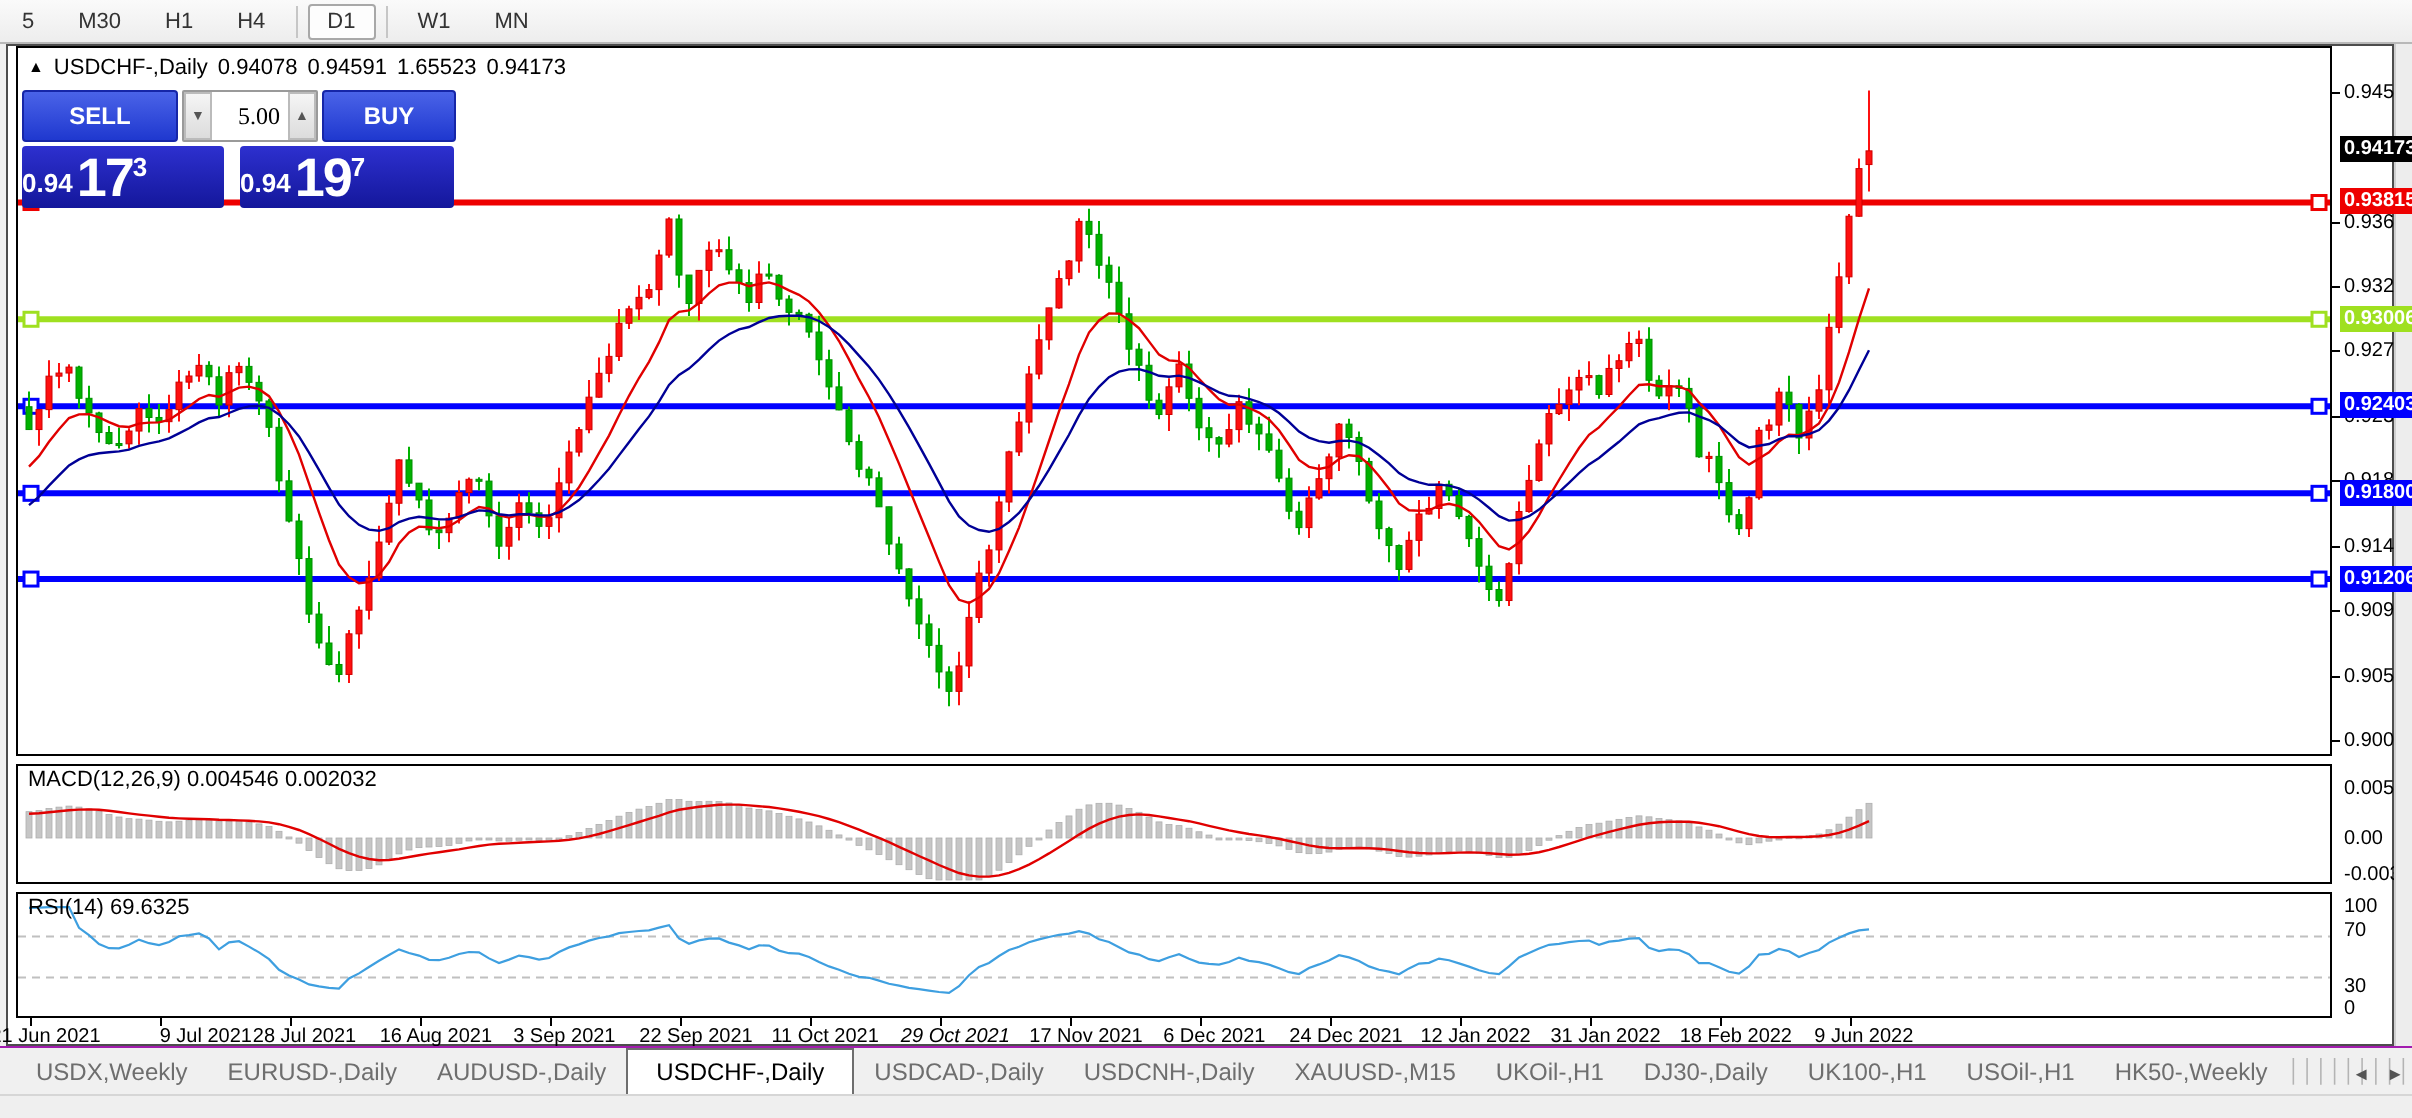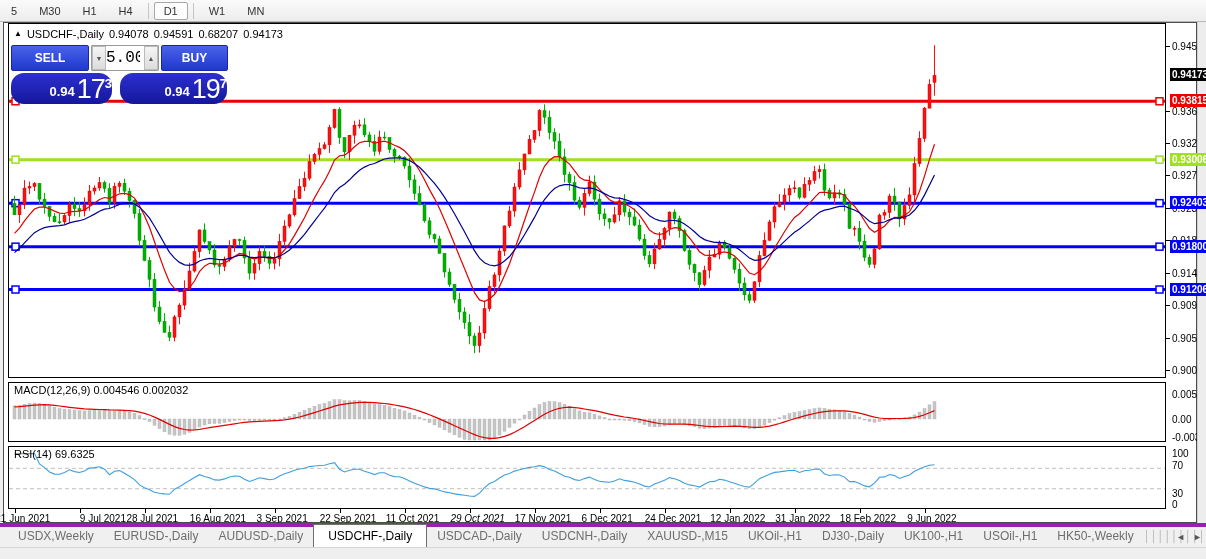--- a/index.html
+++ b/index.html
@@ -33,28 +33,28 @@
   
   #trade-panel { position:absolute; left:7px; top:22px; width:216px; height:60px; z-index:7; }
   .tp-row1 { display:flex; height:26px; gap:2px; }
   .tp-btn { flex:0 0 78px; background:linear-gradient(#4a63e8,#1f38cf); color:#fff;
     font-size:12px; font-weight:bold; border:1px solid #1626a8; border-radius:2px;
     display:flex; align-items:center; justify-content:center; cursor:pointer; }
   .tp-btn.buy { flex:0 0 67px; }
   .tp-vol { flex:1; display:flex; border:1px solid #9a9a9a; background:#fff; border-radius:1px; }
   .tp-spin { width:14px; background:linear-gradient(#f5f5f5,#dcdcdc); border:1px solid #bbb;
     font-size:7px; color:#555; display:flex; align-items:center; justify-content:center; cursor:pointer; }
-  .tp-vol input { width:38px; flex:1; border:none; outline:none; font-size:16px;
-    text-align:right; padding-right:4px; font-family:Liberation Mono, monospace; }
+  .tp-vol input { width:38px; flex:1; border:none; outline:none; font-size:12px;
+    text-align:right; padding-right:4px; font-family:Liberation Serif, serif; }
   .tp-row2 { display:flex; margin-top:2px; height:31px; gap:8px; }
-  .tp-price { background:linear-gradient(#2d30cf,#14179b); border-radius:13px; color:#fff;
-    display:flex; align-items:flex-end; justify-content:flex-end; padding-bottom:2px; cursor:pointer; }
+  .tp-price { background:linear-gradient(#2d30cf,#14179b); border-radius:2px; color:#fff;
+    display:flex; align-items:flex-end; justify-content:flex-start; padding-bottom:2px; cursor:pointer; }
   .tp-price.sell { width:101px; } .tp-price.buy { width:107px; }
   .tp-price .small { font-size:13px; font-weight:bold; margin-right:2px; line-height:20px; }
-  .tp-price .big { font-size:27px; font-weight:normal; line-height:26px; letter-spacing:-1px;margin-top:30px; }
+  .tp-price .big { font-size:27px; font-weight:bold; line-height:26px; letter-spacing:-1px;margin-top:30px; }
   .tp-price .sup { font-size:13px; font-weight:bold; position:relative; top:-11px; }
 
   
   #price-axis { position:absolute; left:1161px; top:0; width:32px; height:501px; }
   .ax-tick { position:absolute; left:0; width:5px; height:1px; background:#000; }
   .ax-label { position:absolute; left:7px; font-size:10px; color:#000; white-space:nowrap; }
   .ax-badge { position:absolute; left:5px; font-size:10px; font-weight:bold; color:#fff;
     padding:1px 2px; white-space:nowrap; z-index:5; }
 
   
@@ -62,21 +62,21 @@
 
   .pane-caption { position:absolute; left:10px; font-size:11px; color:#000; z-index:4; white-space:nowrap; }
 
   
   #date-axis { position:absolute; left:4px; top:486px; width:1158px; height:15px; }
   .date-tick { position:absolute; top:0; width:1px; height:4px; background:#000; }
   .date-label { position:absolute; top:4px; font-size:10px; color:#000; white-space:nowrap; transform:translateX(-35%); }
 
   
   #tab-bar { position:absolute; left:0; top:523px; width:1206px; height:24px;
-    background:#f0f0f0; border-top:4px solid #a21caf; display:flex; align-items:flex-end; padding-left:8px; }
+    background:#f0f0f0; border-top:1px solid #a21caf; display:flex; align-items:flex-end; padding-left:8px; }
   .tab { font-size:12px; color:#6e6e6e; padding:3px 10px 4px; white-space:nowrap; cursor:pointer; }
   .tab.active { background:#fff; color:#000; border:1px solid #6e6e6e; border-bottom:none;
     padding:4px 14px 5px; position:relative; top:1px; }
   .tab-sep { color:#b4b4b4; font-size:11px; padding:0 0 5px; }
   #tab-scroll { position:absolute; right:4px; bottom:5px; font-size:9px; color:#555; display:flex; gap:8px; }
   #tab-scroll span { cursor:pointer; }
 
   #status-bar { position:absolute; left:0; top:547px; width:1206px; height:12px;
     background:#efefef; border-top:1px solid #d6d6d6; }
 </style>
@@ -94,21 +94,21 @@
     <div class="tf-btn">W1</div>
     <div class="tf-btn">MN</div>
   </div>
 
 <div id="chart-window">
   <div id="chart-header">
     <span class="tri">▲</span>
     <span>USDCHF-,Daily</span>
     <span>0.94078</span>
     <span>0.94591</span>
-    <span>0.68207</span>
+    <span>1.65523</span>
     <span>0.94173</span>
   </div>
 
   <div id="trade-panel">
     <div class="tp-row1">
       <div class="tp-btn">SELL</div>
       <div class="tp-vol">
         <div class="tp-spin">▼</div>
         <input value="5.00" style="">
         <div class="tp-spin">▲</div>

